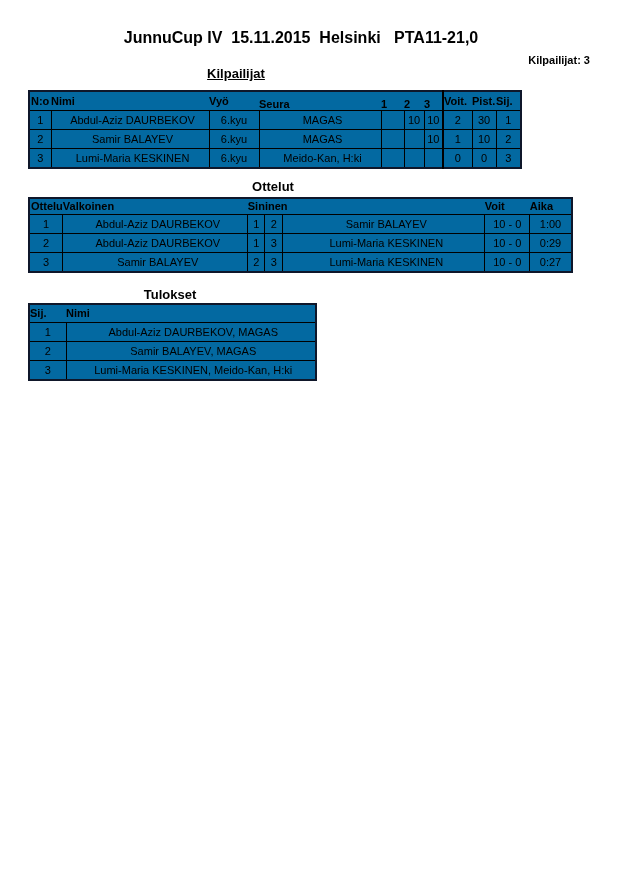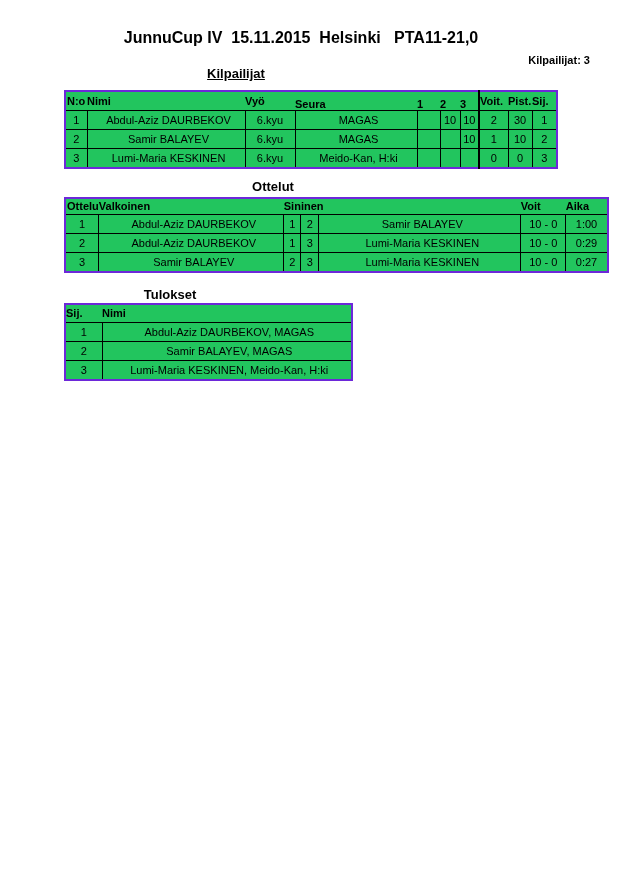--- a/index.html
+++ b/index.html
@@ -7,21 +7,21 @@
         font-family:"Liberation Sans","DejaVu Sans",sans-serif;color:#000;}
   .page-title{position:absolute;top:29px;left:301px;transform:translateX(-50%);
 ffffff    font-size:20px;font-weight:bold;white-space:pre;letter-spacing:0px;}
   .competitors-count{position:absolute;top:54px;right:40px;font-size:11px;font-weight:bold;}
   .section-title{position:absolute;transform:translateX(-50%);font-size:13px;font-weight:bold;white-space:nowrap;}
   #st-kilpailijat{top:66px;left:236px;text-decoration:underline;}
   #st-ottelut{top:179px;left:273px;}
   #st-tulokset{top:287px;left:170px;}
 
   table.t{position:absolute;border-collapse:collapse;table-layout:fixed;
-          border:2px solid #6d28d9;background:#22c55e;margin-left:36px;}
+          border:2px solid #0f172a;background:#0369a1;}
   table.t th, table.t td{font-size:11px;padding:0;margin:0;white-space:nowrap;
           overflow:hidden;vertical-align:middle;line-height:1;}
   table.t thead th{font-weight:bold;border:0 solid #000;border-bottom:1px solid #000;
           text-align:left;height:17px;overflow:visible;}
   table.t tbody td{border:1px solid #000;text-align:center;height:18px;}
   table.t tbody tr{height:18px;}
   .th-left{text-align:left !important;padding-left:1px !important;}
   td.l{text-align:left;padding-left:5px !important;}
   .bL2{border-left:2px solid #000 !important;}
   span.low{position:relative;top:3px;}

